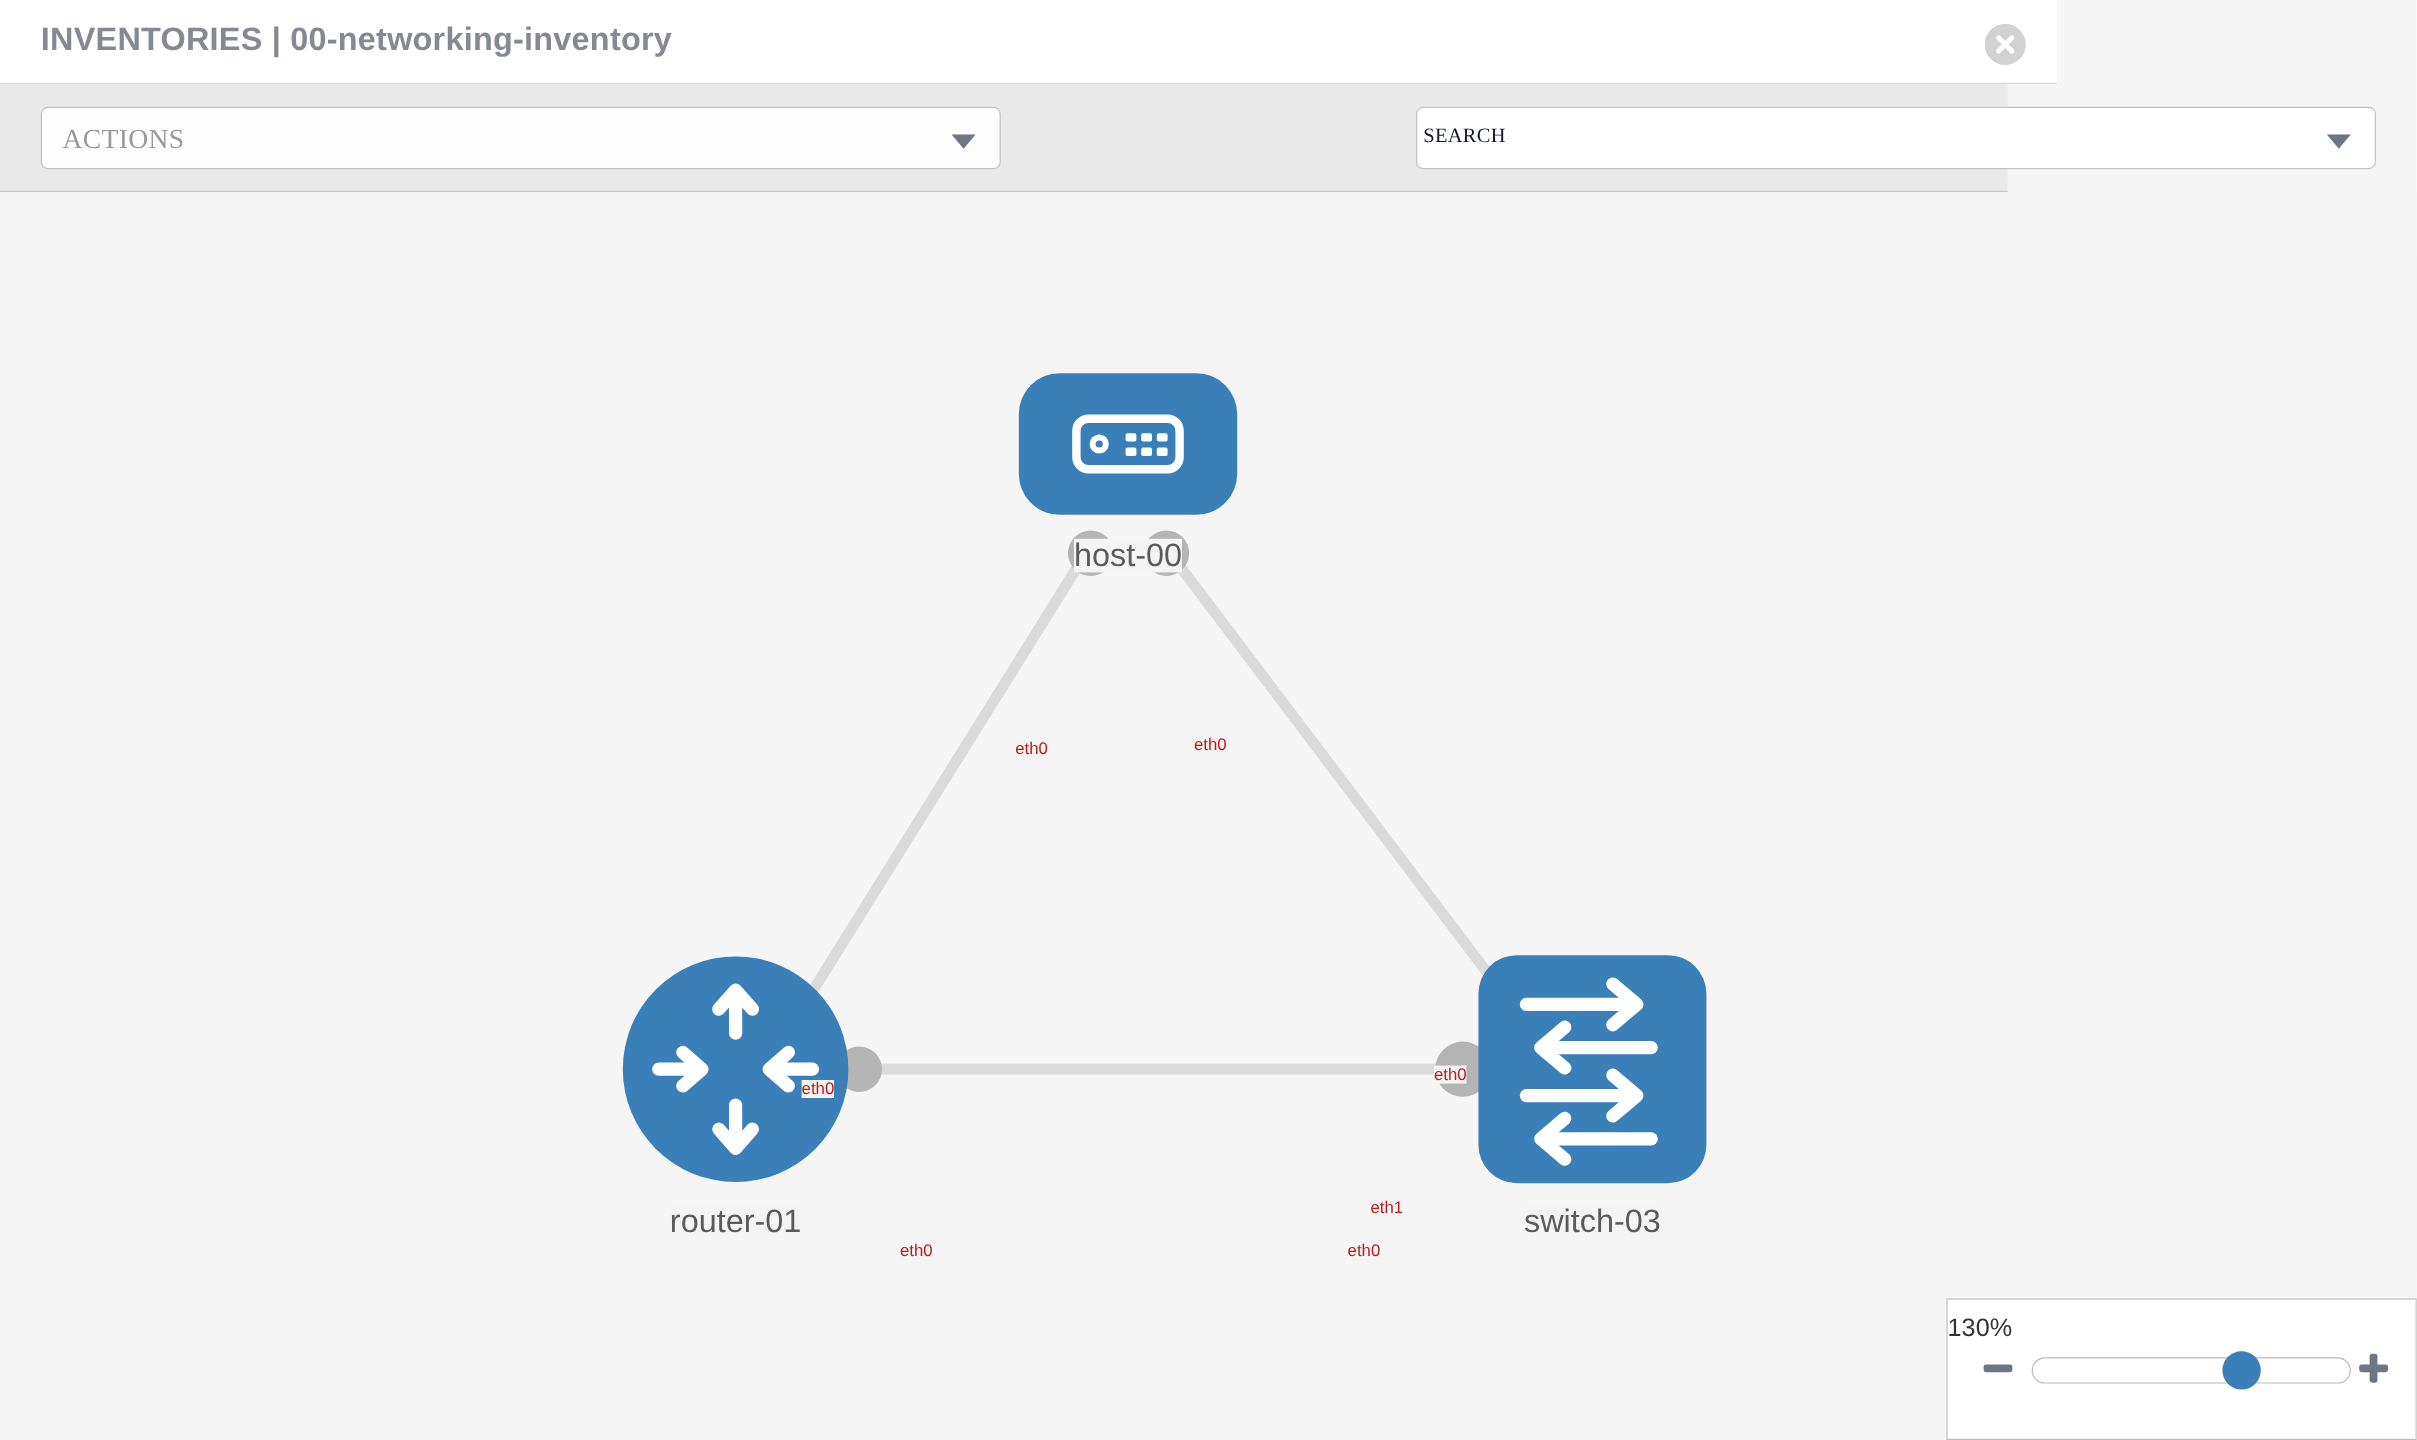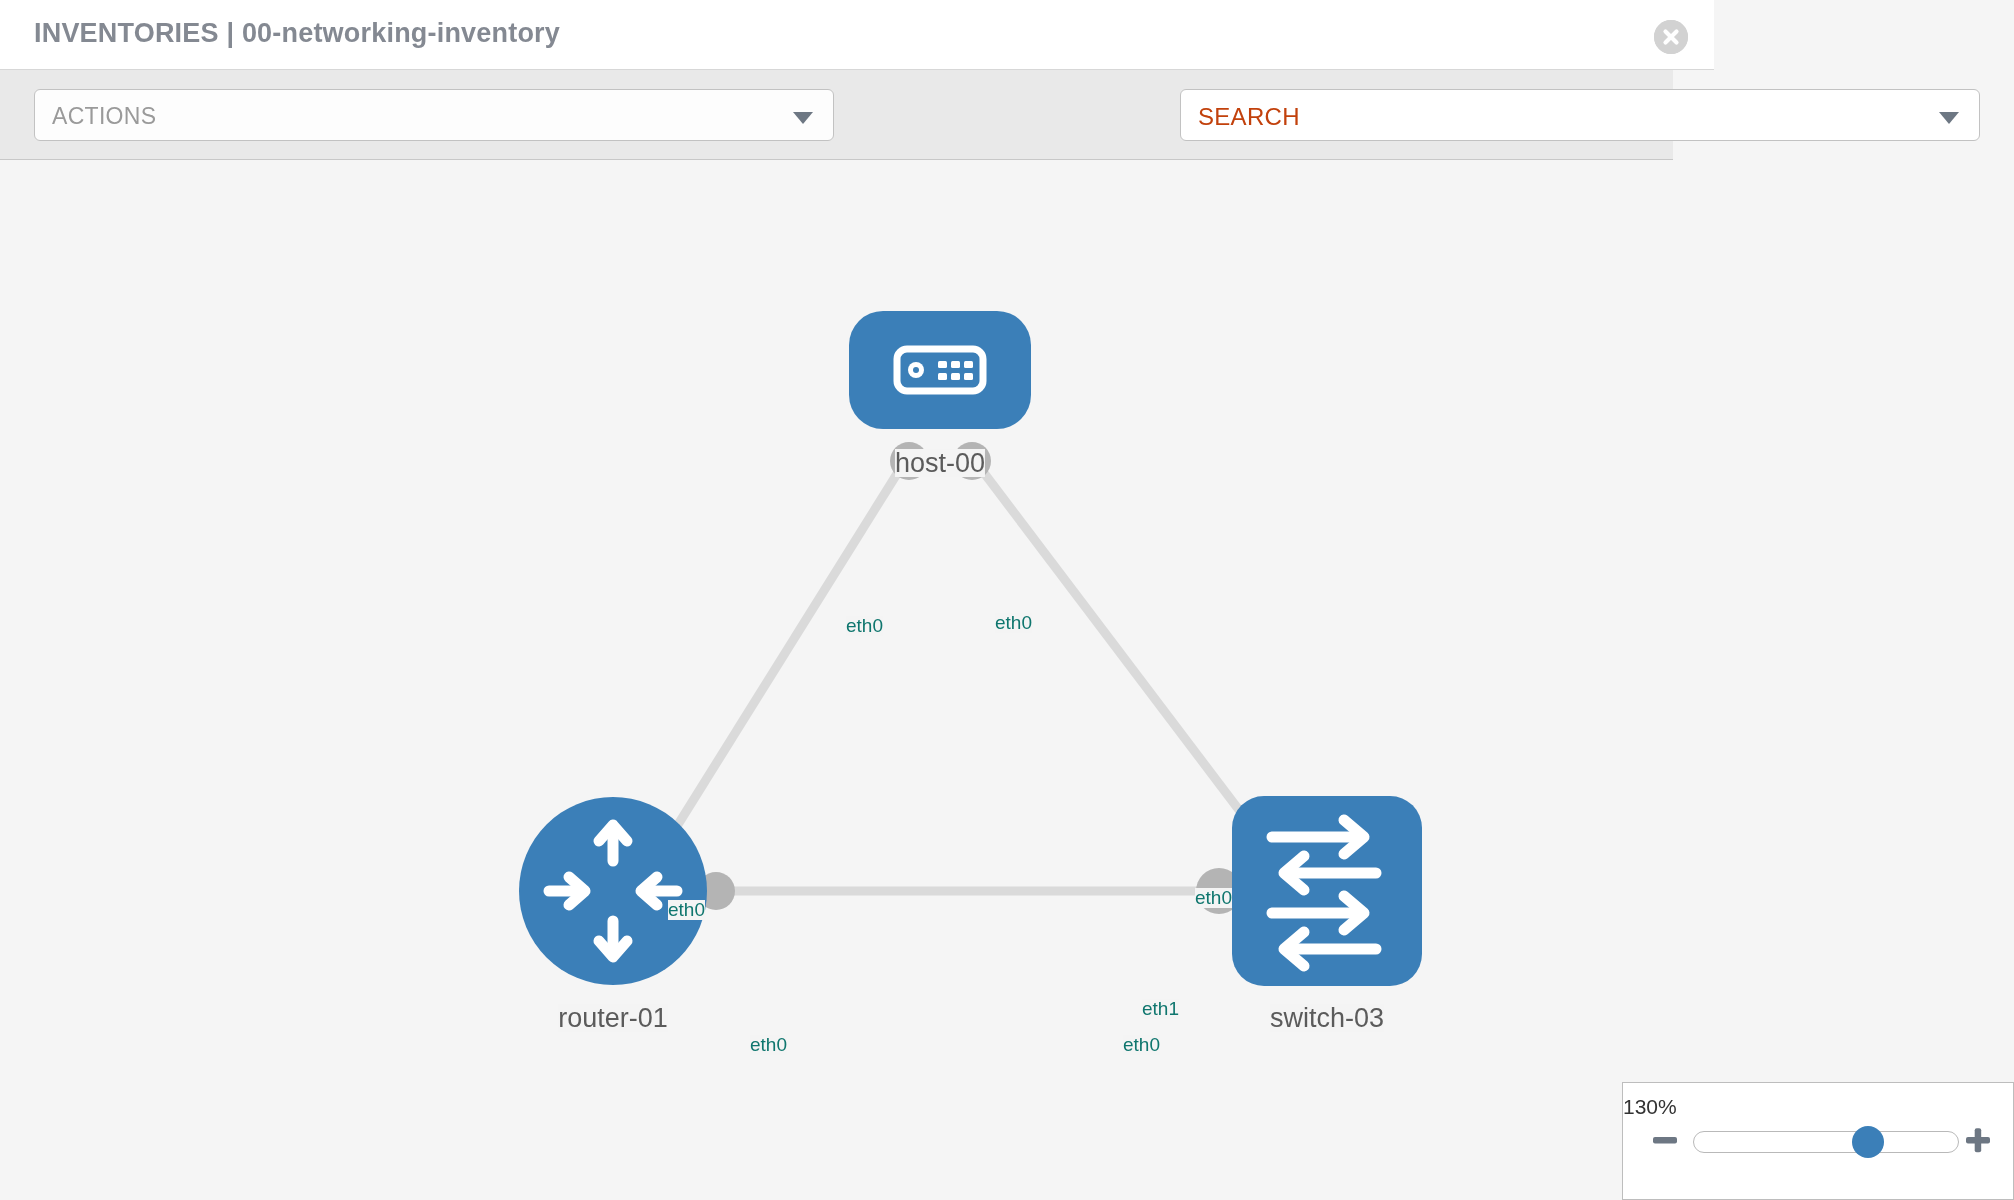--- a/index.html
+++ b/index.html
@@ -54,20 +54,21 @@
 
   
   .toolbar {
     position: absolute;
     left: 0; top: 70px;
     width: 1673px;
     height: 90px;
     background: #e9e9e9;
     border-bottom: 1px solid #c8c8c8;
     box-sizing: border-box;
+    font-family: Liberation Serif, serif;
   }
 
   .actions-select {
     position: absolute;
     left: 34px;
     top: 19px;
     width: 800px;
     height: 52px;
     background: #fdfdfd;
     border: 1px solid #c2c2c2;
@@ -110,24 +111,24 @@
     width: 800px;
     height: 52px;
     background: #ffffff;
     border: 1px solid #c2c2c2;
     border-radius: 6px;
     box-sizing: border-box;
     cursor: text;
   }
   .search-select .label {
     position: absolute;
-    left: 17px;
+    left: 5px;
     top: 13px;
-    font-size: 24px;
-    color: #c2410c;
+    font-size: 17px;
+    color: #0f172a;
     letter-spacing: 0.3px;
   }
 
   
   .canvas {
     position: absolute;
     left: 0; top: 161px;
     width: 2014px;
     height: 1039px;
     background: #f5f5f5;
@@ -146,22 +147,22 @@
     position: absolute;
     font-size: 27px;
     color: #5b5b5b;
     background: #f4f4f4;
     white-space: nowrap;
     transform: translateX(-50%);
     line-height: 1.05;
   }
   .iface-label {
     position: absolute;
-    font-size: 19px;
-    color: #0f766e;
+    font-size: 14px;
+    color: #b91c1c;
     background: #f4f4f4;
     white-space: nowrap;
     line-height: 1.05;
   }
 
   
   .zoom-panel {
     position: absolute;
     left: 1622px;
     top: 1082px;

